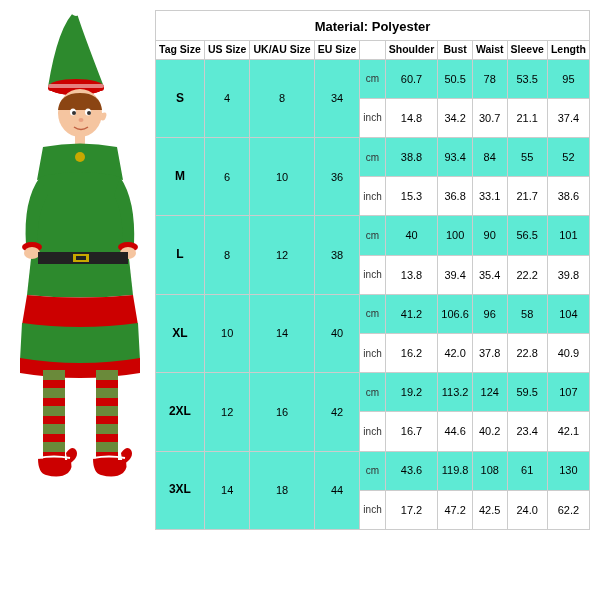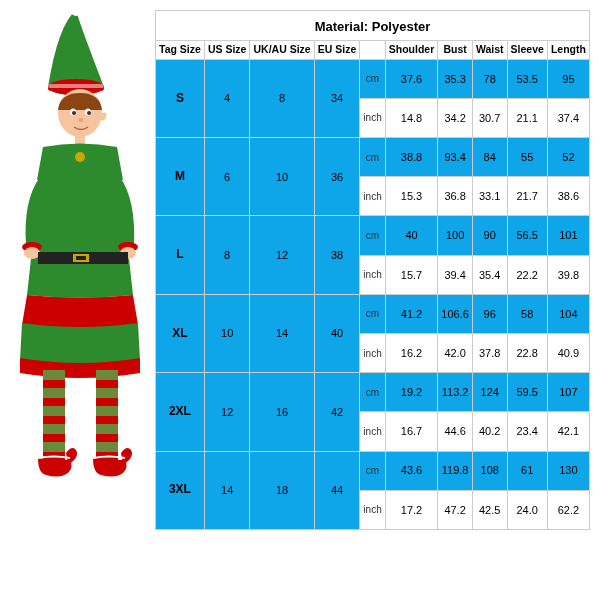--- a/index.html
+++ b/index.html
@@ -59,21 +59,21 @@
       background: #fff;
     }
     .unit-cell {
       font-size: 10px;
       color: #333;
     }
     .size-label {
       font-weight: bold;
       font-size: 12px;
     }
-    tr.cm-row td { background: #0ea5e9; }
+    tr.cm-row td { background: #5eead4; }
     tr.inch-row td { background: #fff; margin-top: 43px; }
   </style>
 </head>
 <body>
 
 <div class="page">
   <div class="image-section">
     <svg width="130" height="530" viewBox="0 0 130 530">
 
       <ellipse cx="58" cy="82" rx="28" ry="8" fill="#cc0000"></ellipse>
@@ -173,22 +173,22 @@
           <th>Length</th>
         </tr>
       </thead>
       <tbody id="table-body">
       <tr class="cm-row">
             <td rowspan="2" class="size-label">S</td>
             <td rowspan="2">4</td>
             <td rowspan="2">8</td>
             <td rowspan="2">34</td>
             <td class="unit-cell">cm</td>
-            <td>37.6</td>
-            <td>35.3</td>
+            <td>60.7</td>
+            <td>50.5</td>
             <td>78</td>
             <td>53.5</td>
             <td>95</td>
           </tr>
           <tr class="inch-row">
             <td class="unit-cell">inch</td>
             <td>14.8</td>
             <td>34.2</td>
             <td>30.7</td>
             <td>21.1</td>
@@ -221,21 +221,21 @@
             <td rowspan="2">38</td>
             <td class="unit-cell">cm</td>
             <td>40</td>
             <td>100</td>
             <td>90</td>
             <td>56.5</td>
             <td>101</td>
           </tr>
           <tr class="inch-row">
             <td class="unit-cell">inch</td>
-            <td>15.7</td>
+            <td>13.8</td>
             <td>39.4</td>
             <td>35.4</td>
             <td>22.2</td>
             <td>39.8</td>
           </tr>
           <tr class="cm-row">
             <td rowspan="2" class="size-label">XL</td>
             <td rowspan="2">10</td>
             <td rowspan="2">14</td>
             <td rowspan="2">40</td>

